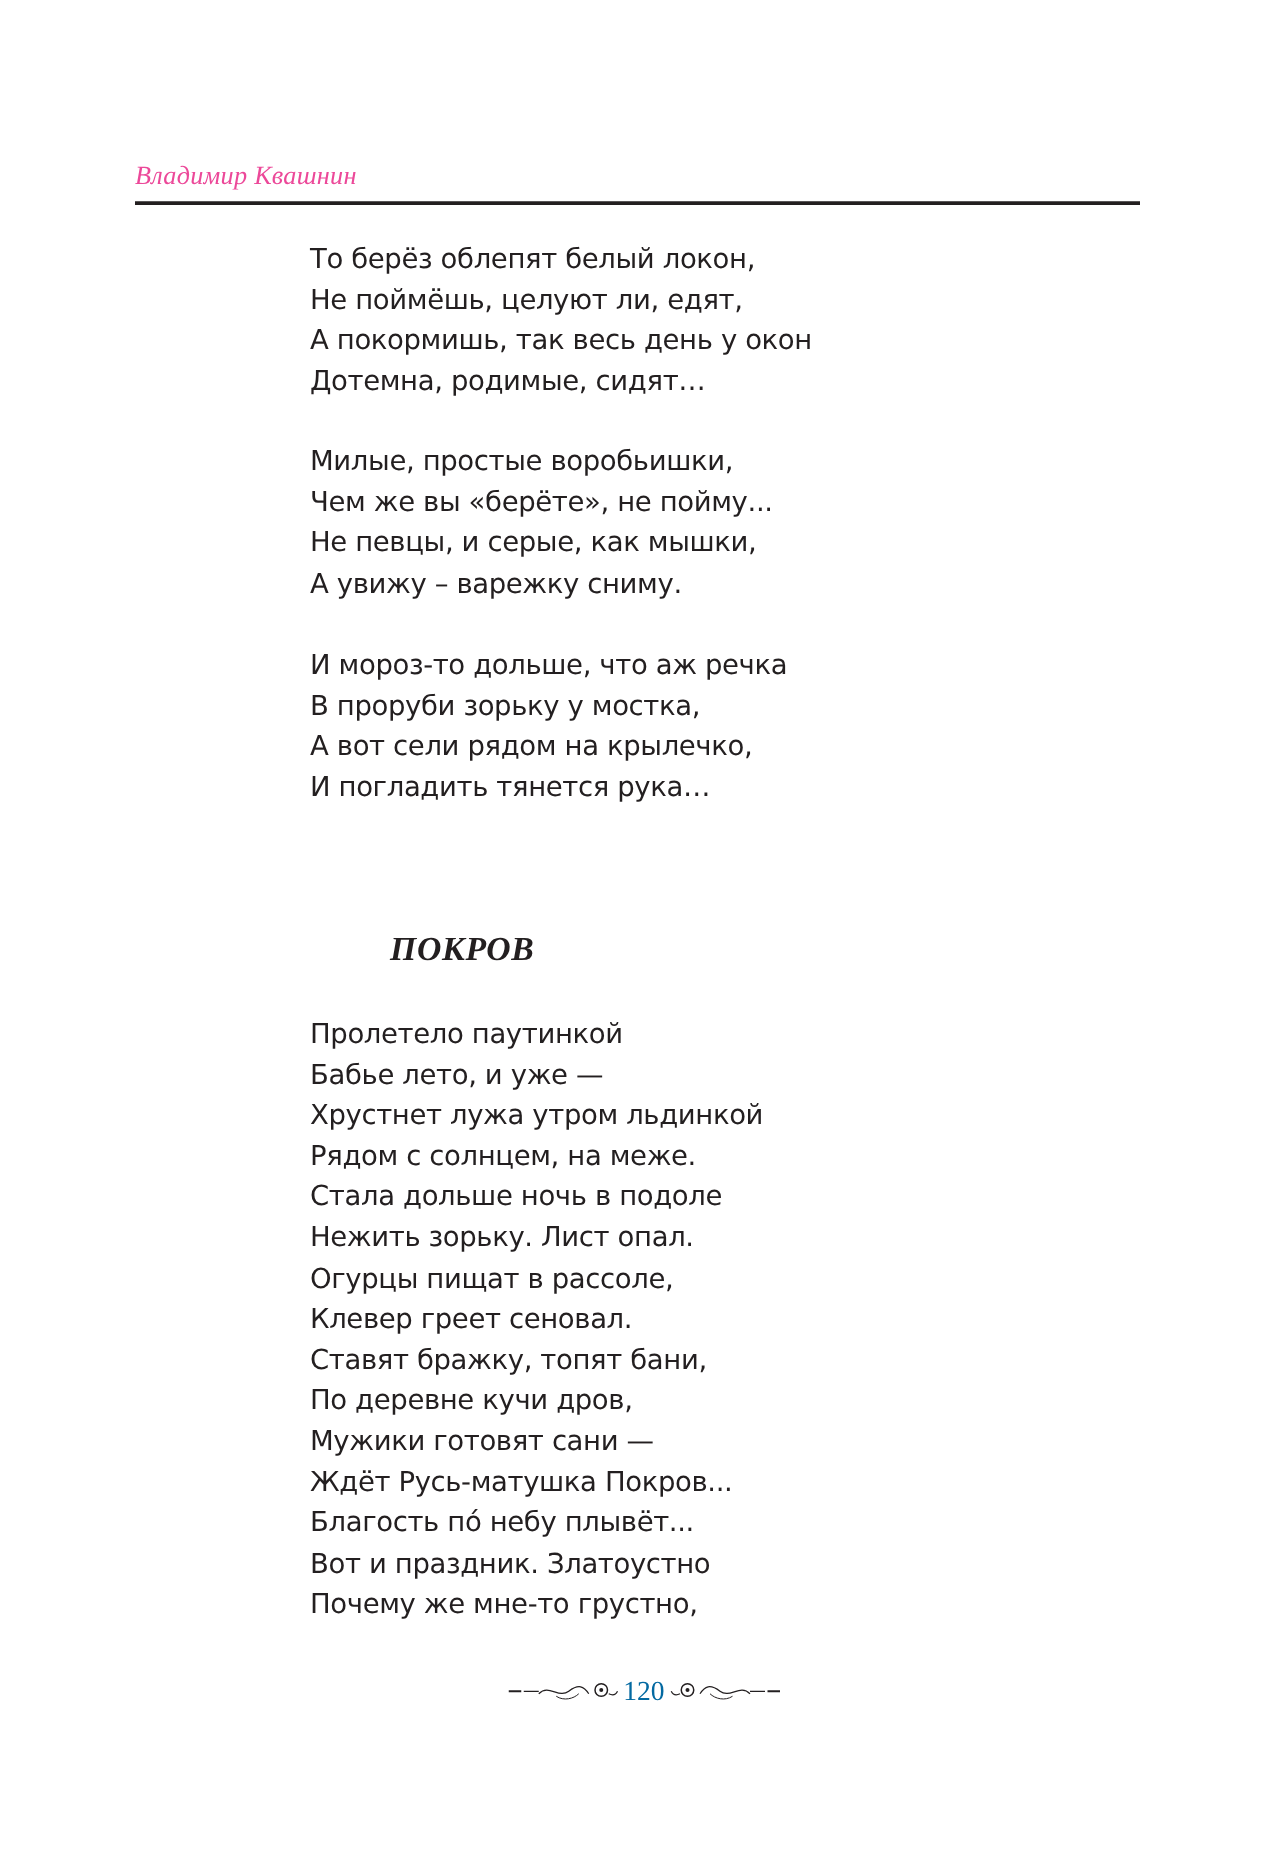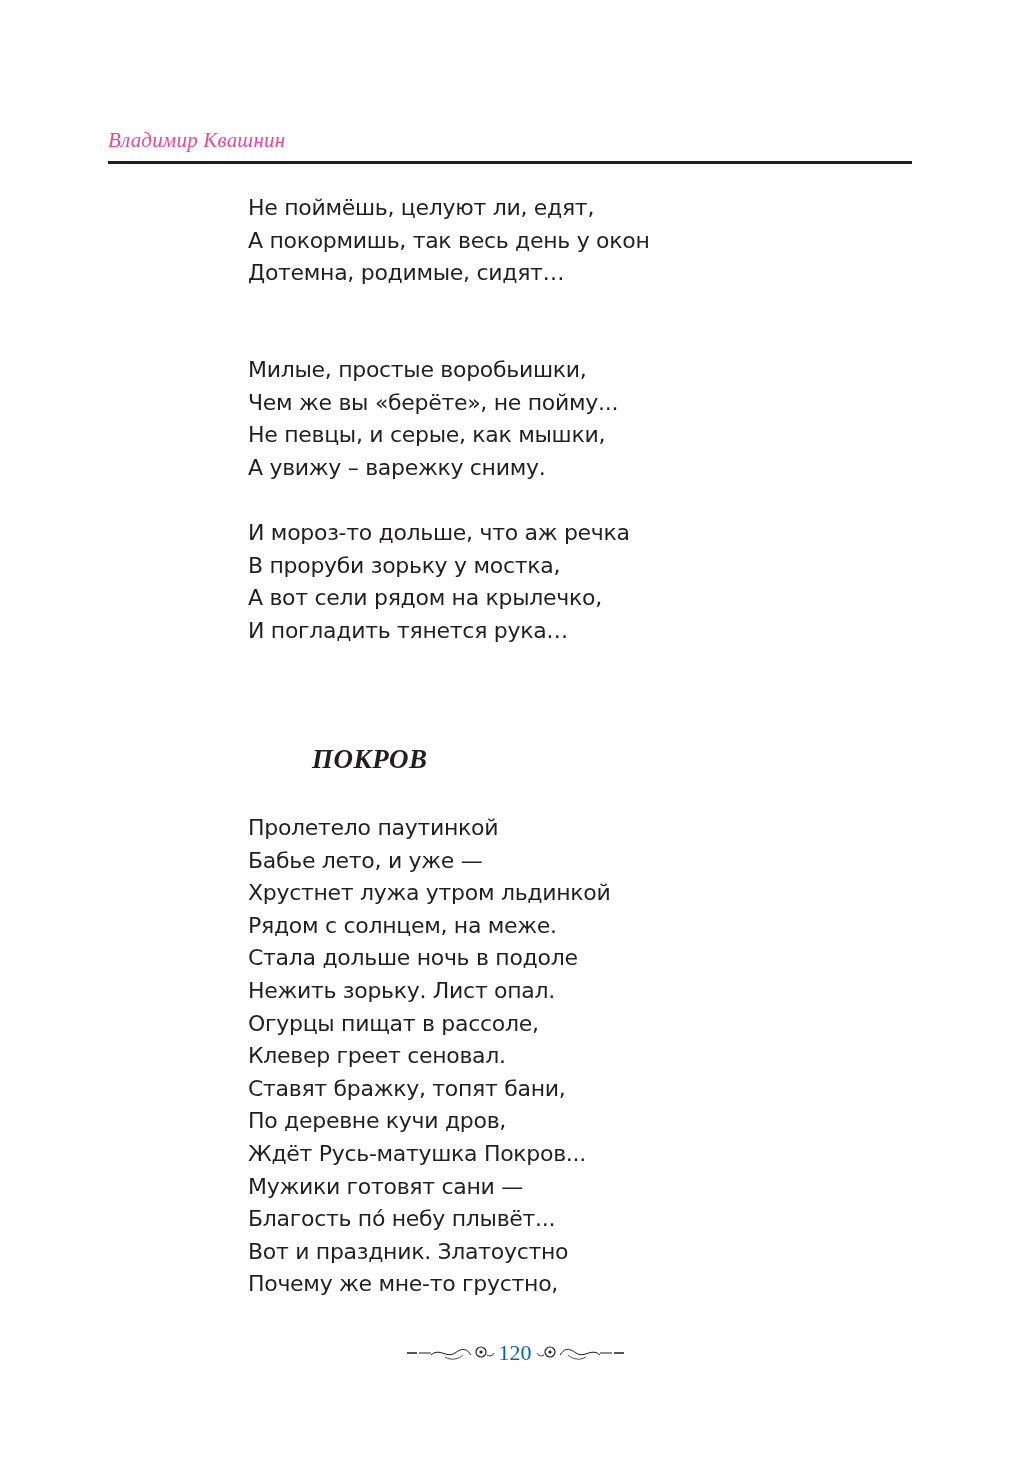--- a/index.html
+++ b/index.html
@@ -38,20 +38,21 @@
     color: #0369a1; margin: 0 4px; line-height: 1;
   }
 </style>
 </head>
 <body>
 
 <div class="running-head">Владимир Квашнин</div>
 <div class="head-rule"></div>
 
 <div class="stanza" style="top:192px;">
+  <span class="line">То берёз облепят белый локон,</span>
   <span class="line">Не поймёшь, целуют ли, едят,</span>
   <span class="line">А покормишь, так весь день у окон</span>
   <span class="line">Дотемна, родимые, сидят…</span>
 </div>
 
 <div class="stanza" style="top:354px;">
   <span class="line">Милые, простые воробьишки,</span>
   <span class="line">Чем же вы «берёте», не пойму...</span>
   <span class="line">Не певцы, и серые, как мышки,</span>
   <span class="line">А увижу – варежку сниму.</span>
@@ -70,22 +71,22 @@
   <span class="line">Пролетело паутинкой</span>
   <span class="line">Бабье лето, и уже —</span>
   <span class="line">Хрустнет лужа утром льдинкой</span>
   <span class="line">Рядом с солнцем, на меже.</span>
   <span class="line">Стала дольше ночь в подоле</span>
   <span class="line">Нежить зорьку. Лист опал.</span>
   <span class="line">Огурцы пищат в рассоле,</span>
   <span class="line">Клевер греет сеновал.</span>
   <span class="line">Ставят бражку, топят бани,</span>
   <span class="line">По деревне кучи дров,</span>
+  <span class="line">Мужики готовят сани —</span>
   <span class="line">Ждёт Русь-матушка Покров...</span>
-  <span class="line">Мужики готовят сани —</span>
   <span class="line">Благость по́ небу плывёт...</span>
   <span class="line">Вот и праздник. Златоустно</span>
   <span class="line">Почему же мне-то грустно,</span>
 </div>
 
 <div class="folio">
   <svg width="90" height="20" viewBox="0 0 90 20">
     <line x1="2" y1="10" x2="12" y2="10" stroke="#231f20" stroke-width="1.5"></line>
     <line x1="14" y1="10" x2="26" y2="10" stroke="#231f20" stroke-width="1"></line>
     <path d="M26 12 C 34 4, 42 16, 50 10 S 62 6, 66 12" fill="none" stroke="#231f20" stroke-width="1"></path>

